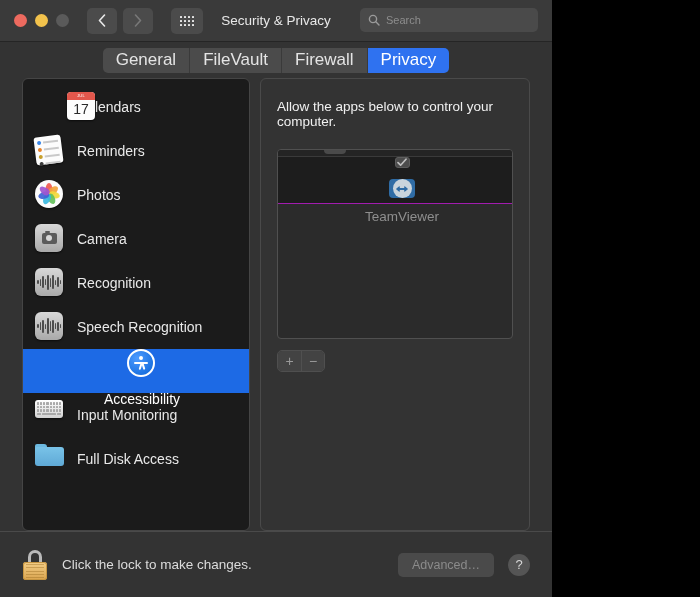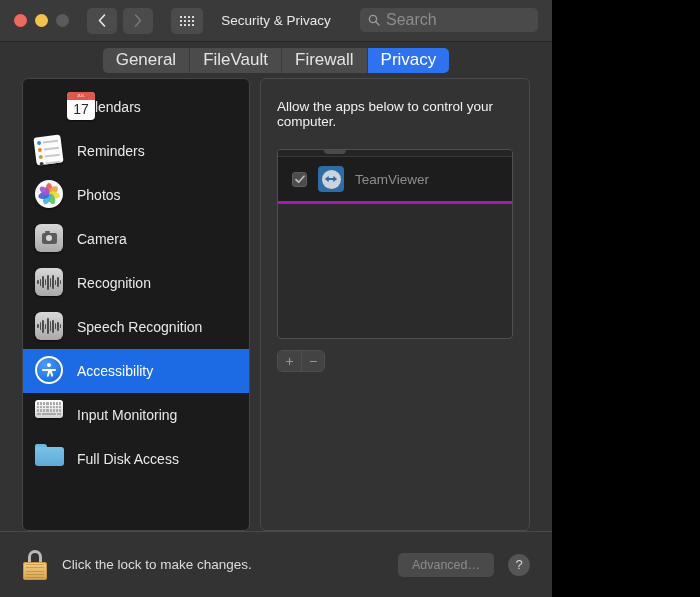--- a/index.html
+++ b/index.html
@@ -68,21 +68,21 @@
   .searchfield {
     position: absolute;
     right: 14px; top: 8px;
     width: 178px; height: 24px;
     background: #4a4a4a;
     border-radius: 5px;
     display: flex; align-items: center;
     padding: 0 8px;
     gap: 6px;
   }
-  .searchfield .ph { color: #8d8d8d; font-size: 16px; }
+  .searchfield .ph { color: #8d8d8d; font-size: 11px; }
 
   
   .tabstrip {
     height: 36px;
     min-height: 36px;
     display: flex;
     align-items: center;
     justify-content: center;
     background: #333333;
   }
@@ -113,21 +113,21 @@
     overflow: hidden;
     padding-top: 6px;
   }
   .sbrow {
     display: flex;
     align-items: center;
     height: 44px;
     padding: 0 0 0 12px;
     gap: 12px;
   }
-  .sbrow.selected { background: #1d6ae5; }
+  .sbrow.selected { background: #1d6ae5; flex-direction: column; }
   .sbrow .label { color: #e9e9e9; font-size: 14px; }
   .sbrow.selected .label { color: #ffffff; }
   .sbicon { width: 30px; height: 30px; flex: 0 0 30px; position: relative; }
 
   .panel {
     flex: 1;
     background: #333333;
     border: 1px solid #4a4a4a;
     border-radius: 6px;
     padding: 20px 16px 16px 16px;
@@ -155,21 +155,22 @@
     border-radius: 4px;
     background: #4a4a4a;
   }
   .approw {
     display: flex;
     align-items: center;
     height: 47px;
     background: #1d1d1d;
     padding-left: 14px;
     gap: 11px;
-    border-bottom: 3px solid #a21caf;
+    border-bottom: 1px solid #a21caf;
+    flex-direction: column;
   }
   .chk {
     width: 15px; height: 15px;
     border-radius: 3px;
     background: #4c4c4c;
     border: 1px solid #5d5d5d;
     display: flex; align-items: center; justify-content: center;
   }
   .appname { color: #8e8e8e; font-size: 13.5px; }
 

